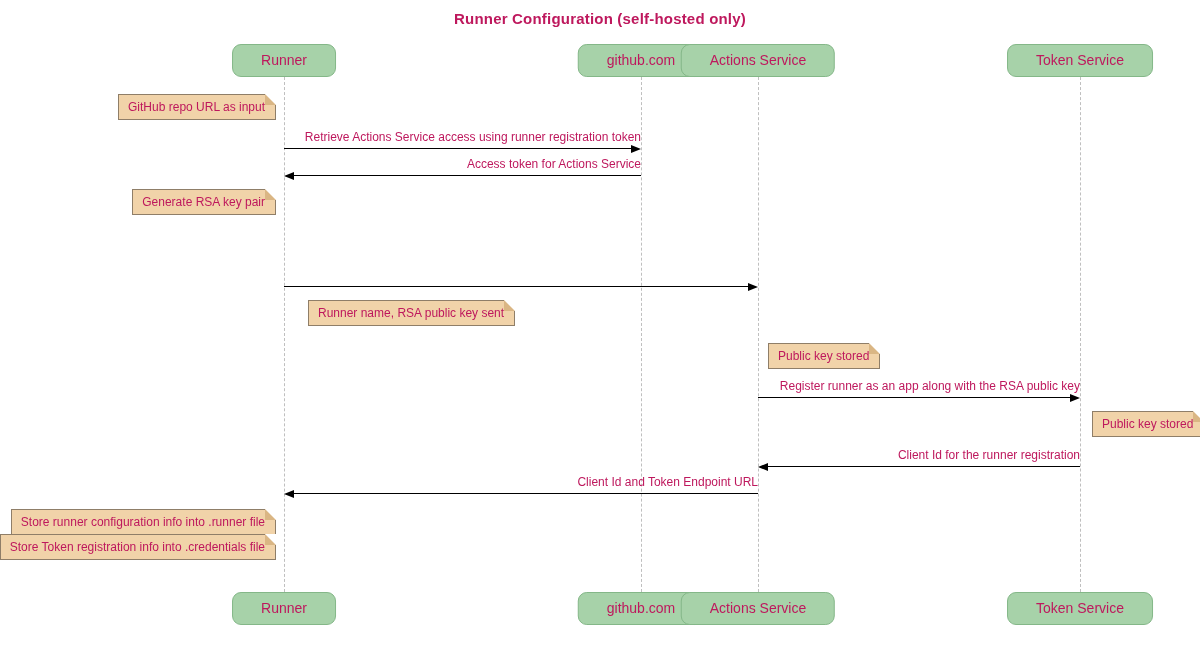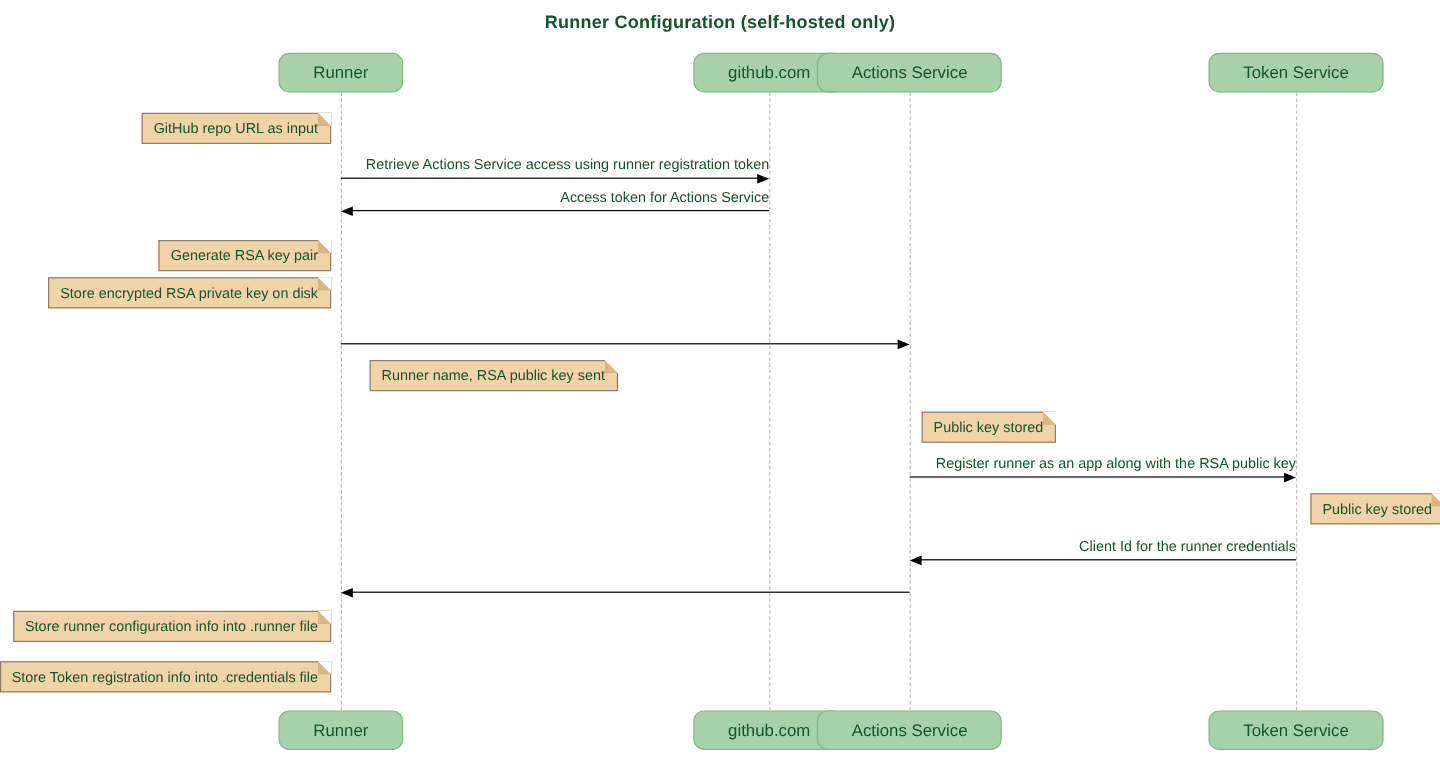--- a/index.html
+++ b/index.html
@@ -1,18 +1,18 @@
 <!DOCTYPE html>
 <html style="--actor-fill: #a7d2a9; --actor-border: #84b788; --note-fill: #f1d3a9; --note-border: #8f7e68; --note-fold: #dab684; --lifeline: #bfbfbf; --arrow: #000000;"><head>
 <meta charset="utf-8">
 <style>
   html,body{margin:0;padding:0;background:#fff;}
   .canvas{
     position:relative;width:1200px;height:647px;background:#fff;
-    font-family:"Liberation Sans",sans-serif;overflow:hidden;color:#14532d;
+    font-family:"Liberation Sans",sans-serif;overflow:hidden;color:#be185d;
   }
   .title{
     position:absolute;top:10px;left:0;width:100%;text-align:center;
     font-size:15px;font-weight:bold;letter-spacing:.2px;
   }
   .lifeline{
     position:absolute;width:0;border-left:1px dashed var(--lifeline,#bfbfbf);
   }
   .actor{
     position:absolute;transform:translateX(-50%);
@@ -73,24 +73,24 @@
     <div class="msg-line" style="top: 175px; left: 293px; width: 348px;"></div>
     <div class="head-left" style="top: 172px; left: 284px;"></div>
     <div class="msg-label" style="left: 284px; width: 357px; top: 157px;">Access token for Actions Service</div>
     <div class="msg-line" style="top: 286px; left: 284px; width: 465px;"></div>
     <div class="head-right" style="top: 283px; left: 748px;"></div>
     <div class="msg-line" style="top: 397px; left: 758px; width: 313px;"></div>
     <div class="head-right" style="top: 394px; left: 1070px;"></div>
     <div class="msg-label" style="left: 758px; width: 322px; top: 379px;">Register runner as an app along with the RSA public key</div>
     <div class="msg-line" style="top: 466px; left: 767px; width: 313px;"></div>
     <div class="head-left" style="top: 463px; left: 758px;"></div>
-    <div class="msg-label" style="left: 758px; width: 322px; top: 448px;">Client Id for the runner credentials</div>
+    <div class="msg-label" style="left: 758px; width: 322px; top: 448px;">Client Id for the runner registration</div>
     <div class="msg-line" style="top: 493px; left: 293px; width: 465px;"></div>
     <div class="head-left" style="top: 490px; left: 284px;"></div>
+    <div class="msg-label" style="left: 284px; width: 474px; top: 475px;">Client Id and Token Endpoint URL</div>
     <div class="note" style="top: 94px; right: 924px;">GitHub repo URL as input</div>
-    <div class="note" style="top: 200px; right: 924px;">Generate RSA key pair</div>
-    <div class="note" style="top: 231px; right: 924px;">Store encrypted RSA private key on disk</div>
+    <div class="note" style="top: 189px; right: 924px;">Generate RSA key pair</div>
     <div class="note" style="top: 300px; left: 308px;">Runner name, RSA public key sent</div>
     <div class="note" style="top: 343px; left: 768px;">Public key stored</div>
     <div class="note" style="top: 411px; left: 1092px;">Public key stored</div>
     <div class="note" style="top: 509px; right: 924px;">Store runner configuration info into .runner file</div>
-    <div class="note" style="top: 551px; right: 924px;">Store Token registration info into .credentials file</div>
+    <div class="note" style="top: 534px; right: 924px;">Store Token registration info into .credentials file</div>
   </div>
 
 </body></html>

